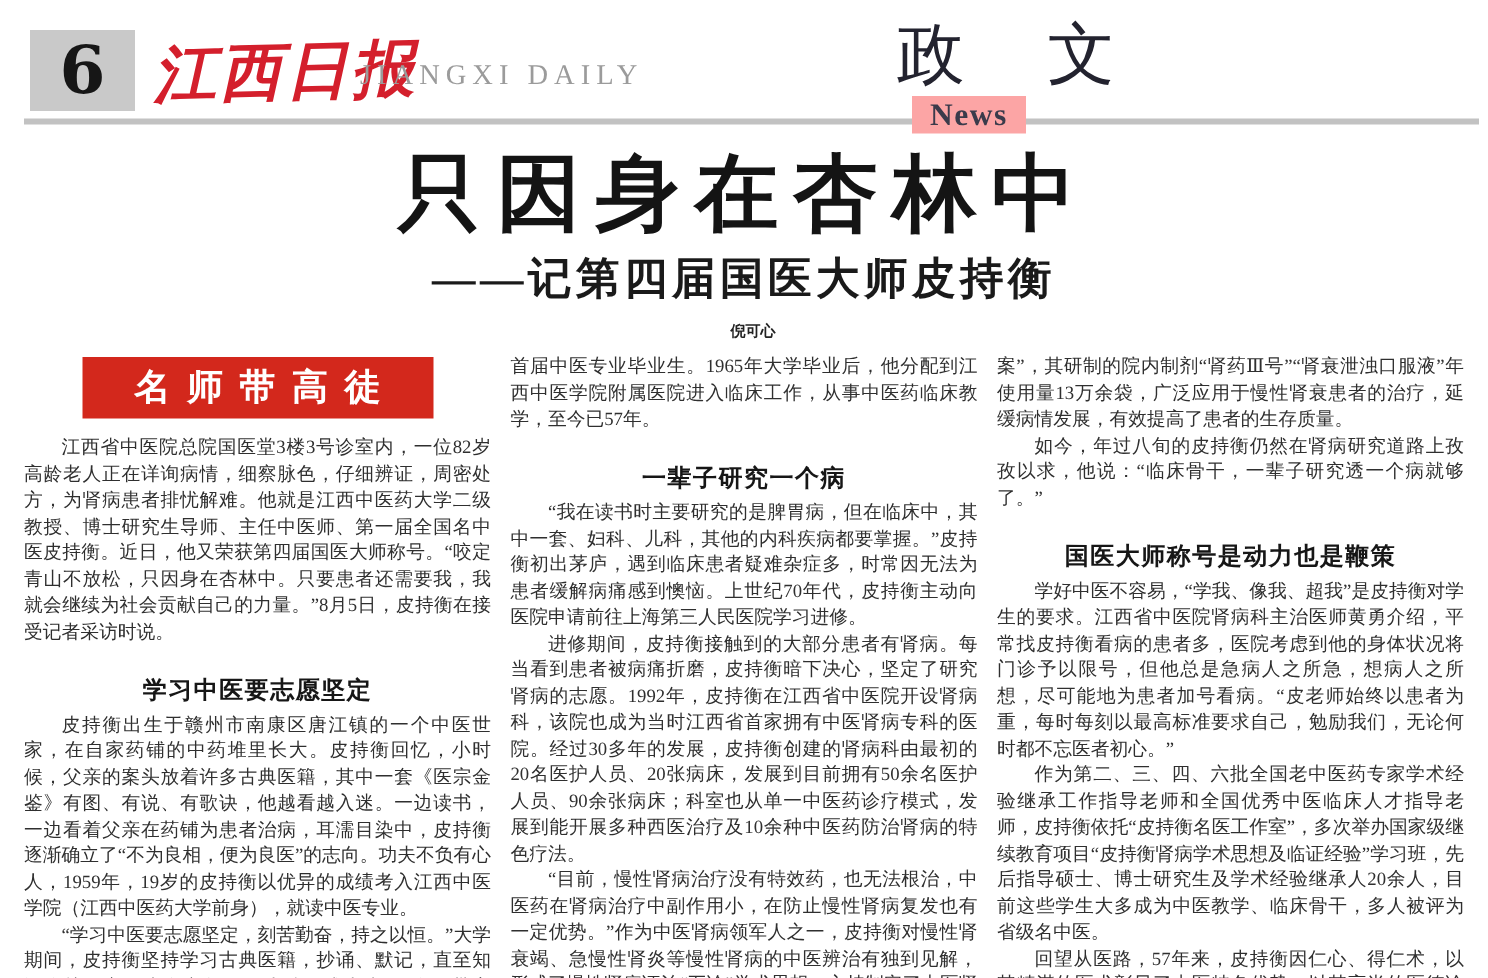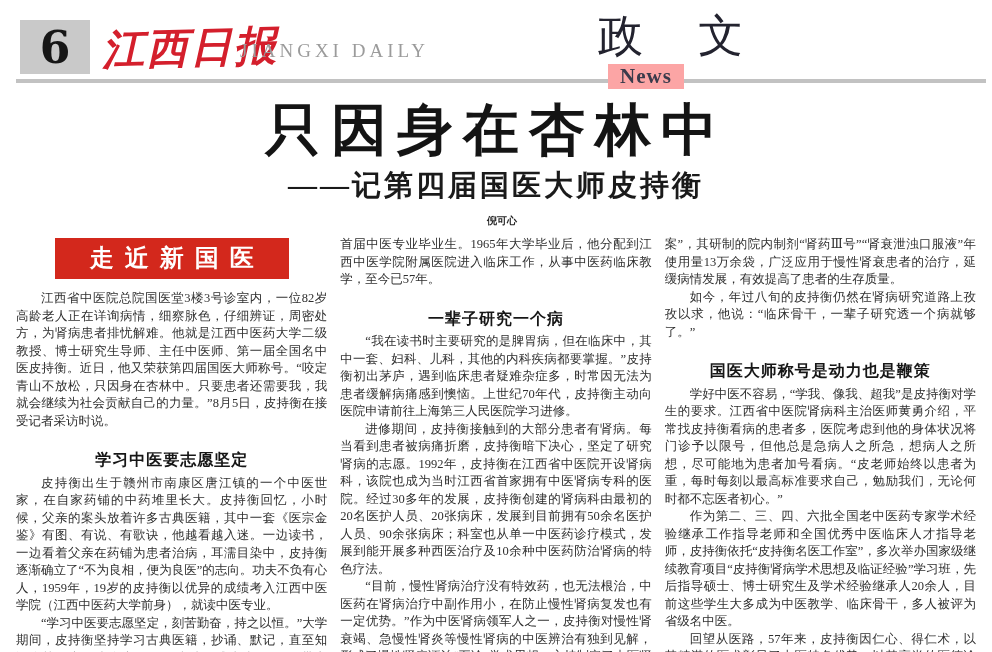--- a/index.html
+++ b/index.html
@@ -114,21 +114,21 @@
 
   <div class="headline">
     <div class="title">只因身在杏林中</div>
     <div class="subtitle">——记第四届国医大师皮持衡</div>
     <div class="byline">倪可心</div>
   </div>
 
   <div class="columns">
 
     <div class="col">
-      <div class="kicker">走近新国医</div>
+      <div class="kicker">名师带高徒</div>
       <p>江西省中医院总院国医堂3楼3号诊室内，一位82岁高龄老人正在详询病情，细察脉色，仔细辨证，周密处方，为肾病患者排忧解难。他就是江西中医药大学二级教授、博士研究生导师、主任中医师、第一届全国名中医皮持衡。近日，他又荣获第四届国医大师称号。“咬定青山不放松，只因身在杏林中。只要患者还需要我，我就会继续为社会贡献自己的力量。”8月5日，皮持衡在接受记者采访时说。</p>
       <h3>学习中医要志愿坚定</h3>
       <p>皮持衡出生于赣州市南康区唐江镇的一个中医世家，在自家药铺的中药堆里长大。皮持衡回忆，小时候，父亲的案头放着许多古典医籍，其中一套《医宗金鉴》有图、有说、有歌诀，他越看越入迷。一边读书，一边看着父亲在药铺为患者治病，耳濡目染中，皮持衡逐渐确立了“不为良相，便为良医”的志向。功夫不负有心人，1959年，19岁的皮持衡以优异的成绩考入江西中医学院（江西中医药大学前身），就读中医专业。</p>
       <p>“学习中医要志愿坚定，刻苦勤奋，持之以恒。”大学期间，皮持衡坚持学习古典医籍，抄诵、默记，直至知识烂熟于心。大学六年级，皮持衡成为省里“名师带高徒”中医培养方案名中医师承学生之一，拜师老中医赖良蒲先生。读经典跟名师，常记录善总结，经过勤学苦读，皮持衡成为我省</p>
     </div>
 
     <div class="col">
       <p class="noindent">首届中医专业毕业生。1965年大学毕业后，他分配到江西中医学院附属医院进入临床工作，从事中医药临床教学，至今已57年。</p>
       <h3>一辈子研究一个病</h3>
       <p>“我在读书时主要研究的是脾胃病，但在临床中，其中一套、妇科、儿科，其他的内科疾病都要掌握。”皮持衡初出茅庐，遇到临床患者疑难杂症多，时常因无法为患者缓解病痛感到懊恼。上世纪70年代，皮持衡主动向医院申请前往上海第三人民医院学习进修。</p>

